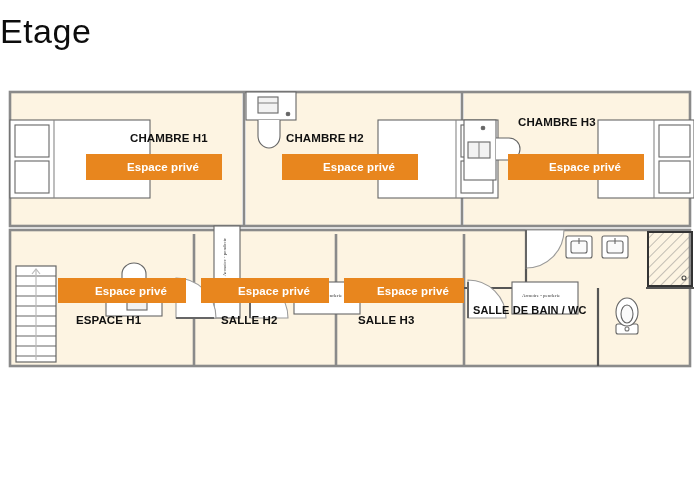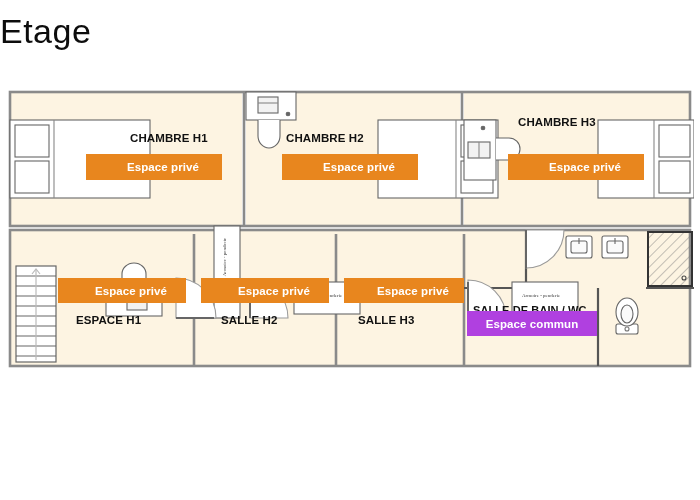--- a/index.html
+++ b/index.html
@@ -233,16 +233,15 @@
     <div class="ov-item badge private" style="left:52px; top:190px; width:128px; height:25px;">Espace privé</div>
     <div class="ov-item room-name" style="left:70px; top:226px;">ESPACE H1</div>
 
     <div class="ov-item badge private" style="left:195px; top:190px; width:128px; height:25px;">Espace privé</div>
     <div class="ov-item room-name" style="left:215px; top:226px;">SALLE H2</div>
 
     <div class="ov-item badge private" style="left:338px; top:190px; width:120px; height:25px;">Espace privé</div>
     <div class="ov-item room-name" style="left:352px; top:226px;">SALLE H3</div>
 
     <div class="ov-item room-name small" style="left:467px; top:204px;margin-top:12px;">SALLE DE BAIN / WC</div>
-    <div class="ov-item badge common" style="left:461px; top:223px; width:130px; height:25px;">Espace commun</div>
 
   </div>
 </div>
 
 </body></html>

